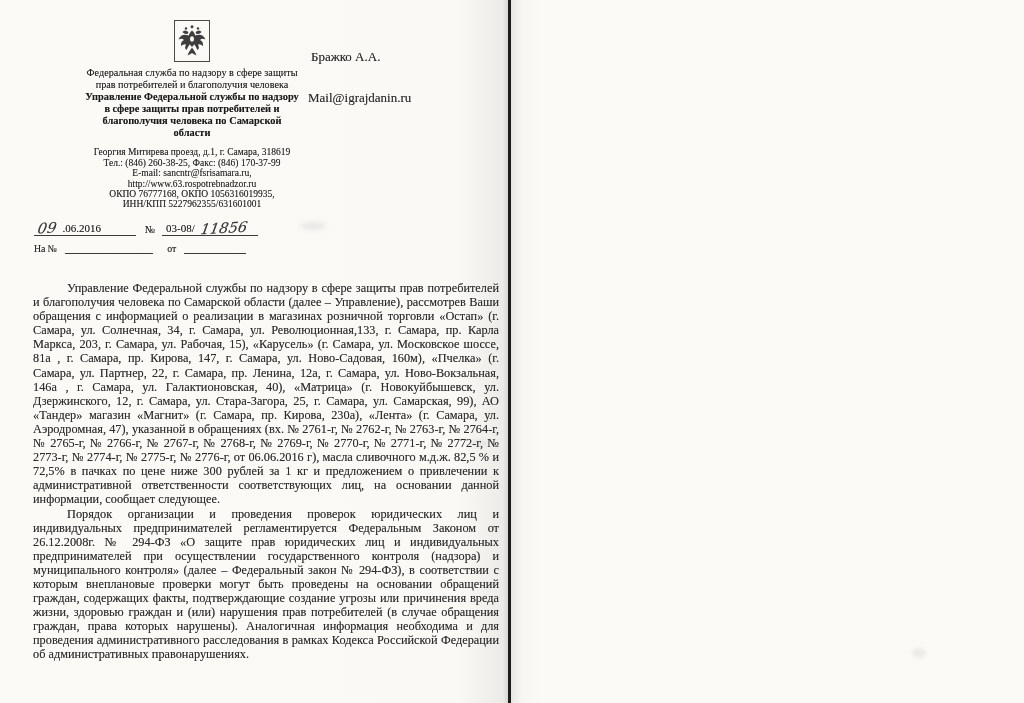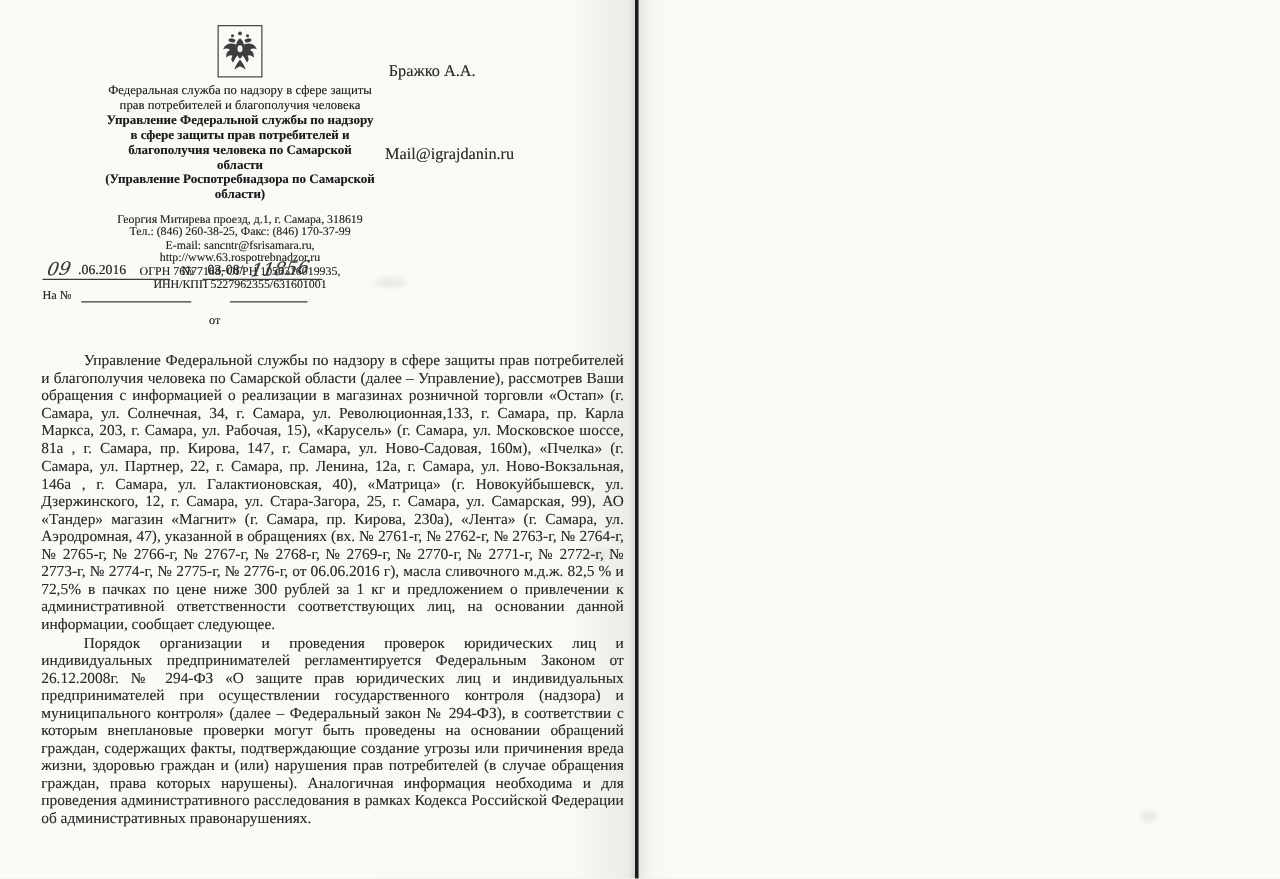--- a/index.html
+++ b/index.html
@@ -26,34 +26,34 @@
   .org-top  { font-size:10.2px; line-height:11.6px; color:#1f1f1f; }
   .org-bold { font-size:10.4px; line-height:11.8px; font-weight:bold; color:#1a1a1a; margin-top:1px; }
   .org-short{ font-size:10.4px; line-height:11.8px; font-weight:bold; color:#1a1a1a; }
   .contact  { font-size:9.5px; line-height:10.4px; margin-top:9px; color:#262626; }
 
   
   .ref-block { position:absolute; left:34px; top:210px; width:228px; font-size:11px; color:#222; }
   .ref-row1 { display:flex; align-items:flex-end; }
   .ref-seg  { border-bottom:1.2px solid #3a3a3a; display:flex; align-items:flex-end; gap:6px; padding:0 4px 1px 4px; }
   .ref-seg.first { width:102px; }
-  .ref-seg.second{ width:96px; }
+  .ref-seg.second{ width:96px;margin-top:12px; }
   .ref-nosign { padding:0 7px 1px 9px; font-size:10.5px; }
   .printed-bold { font-weight:normal; font-size:11px; }
   .hand { font-family:"DejaVu Serif", serif; font-style:italic; font-size:14.5px; line-height:12px;
           color:#3b3b3b; display:inline-block; transform: skewX(-12deg) rotate(-3deg); }
-  .ref-row2 { display:flex; align-items:flex-start; margin-top:7px; font-size:9.8px; }
+  .ref-row2 { display:flex; align-items:center; margin-top:7px; font-size:9.8px; }
   .ul-seg { border-bottom:1.2px solid #3a3a3a; height:11px; }
   .ul-a { width:88px; margin-left:8px; }
   .ul-b { width:62px; margin-left:8px; }
-  .ot-lbl { margin-left:14px;margin-top:20px; }
+  .ot-lbl { margin-left:14px; }
 
   
   .addressee-name  { position:absolute; left:311px; top:49px;  font-size:13px; color:#2b2b2b; }
-  .addressee-email { position:absolute; left:308px; top:115px;  font-size:13px; color:#2b2b2b; }
+  .addressee-email { position:absolute; left:308px; top:90px;  font-size:13px; color:#2b2b2b; }
 
   
   .subject { position:absolute; left:33px; top:249px; font-size:13.4px; color:#262626; }
 
   
   .body-left  { position:absolute; left:33px;  top:281px; width:466px; }
   .body-left p, .body-right p {
     font-size:12.3px; line-height:14.1px; text-align:justify; text-indent:34px; color:#2c2c2c;
   }
 
@@ -78,27 +78,26 @@
             <path d="M30 12 q-7 5 -7 16 q0 11 7 17 q7 -6 7 -17 q0 -11 -7 -16 z"></path>
             <path d="M24 22 Q8 17 3 30 Q10 27 14 31 Q7 34 8 43 Q14 38 18 40 Q14 47 19 51 Q23 42 27 38 z"></path>
             <path d="M36 22 Q52 17 57 30 Q50 27 46 31 Q53 34 52 43 Q46 38 42 40 Q46 47 41 51 Q37 42 33 38 z"></path>
             <path d="M30 46 q-7 9 -9 16 q9 -5 9 -5 q0 0 9 5 q-2 -7 -9 -16 z"></path>
             <ellipse cx="30" cy="29" rx="4" ry="5.5" fill="#f6f5f2"></ellipse>
           </g>
         </svg>
       </div>
       <div class="org-top">Федеральная служба по надзору в сфере защиты прав потребителей и благополучия человека</div>
       <div class="org-bold">Управление Федеральной службы по надзору в сфере защиты прав потребителей и благополучия человека по Самарской области</div>
-      <div class="org-short">(Управление Роспотребнадзора по Самарской области)</div>
       <div class="contact">
         <div>Георгия Митирева проезд, д.1, г. Самара, 318619</div>
         <div>Тел.: (846) 260-38-25, Факс: (846) 170-37-99</div>
         <div>E-mail: sancntr@fsrisamara.ru,</div>
         <div>http://www.63.rospotrebnadzor.ru</div>
-        <div>ОГРН 76777168, ОГРН 1056316019935,</div>
+        <div>ОКПО 76777168, ОКПО 1056316019935,</div>
         <div>ИНН/КПП 5227962355/631601001</div>
       </div>
     </div>
 
     <div class="ref-block">
       <div class="ref-row1">
         <span class="ref-seg first">
           <span class="hand">09</span>
           <span class="printed-bold">.06.2016</span>
         </span>

